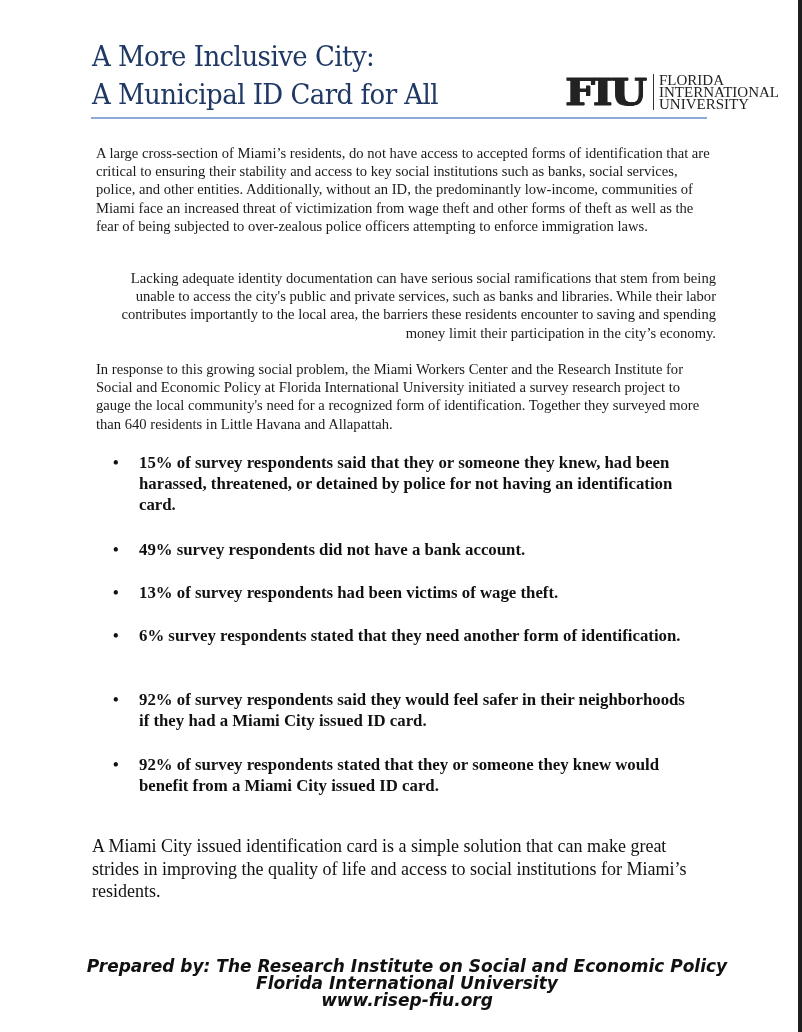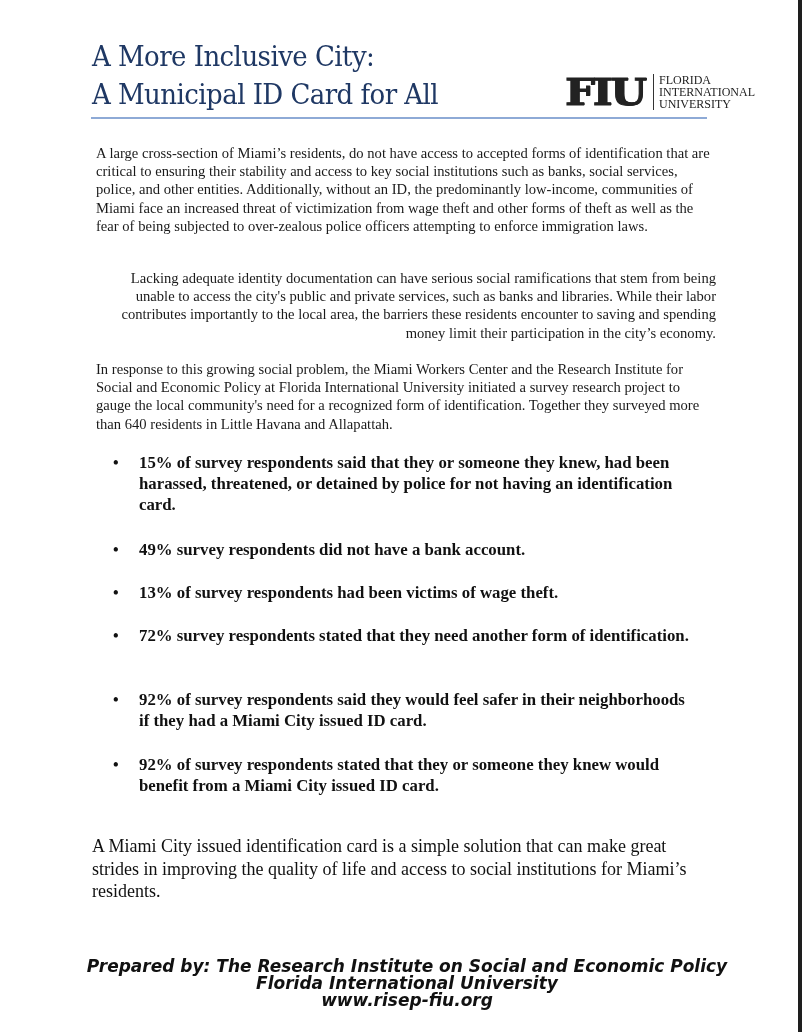--- a/index.html
+++ b/index.html
@@ -35,21 +35,21 @@
     letter-spacing:-2px;
     transform:scaleX(1.05) scaleY(0.95); transform-origin:left center;
     -webkit-text-stroke:1px #222;
     text-shadow: 1px 0 0 #222;
   }
   .logo-divider {
     width:1px; height:36px; background:#333; margin-left:12px; margin-right:5px;
   }
   .logo-text {
     font-family:"Liberation Serif", serif;
-    font-size:12px; line-height:12px; color:#222;
+    font-size:15px; line-height:12px; color:#222;
     text-transform:uppercase;
   }
   .logo-text span { display:block; }
   .para {
     margin:4px;
     font-size:14.6px; line-height:18.2px; color:#1a1a1a;
   }
   .p1 { position:absolute; left:92px; top:140px; width:620px; }
   .p2 { position:absolute; left:92px; top:265px; width:620px;text-align:right; }
   .p3 { position:absolute; left:92px; top:356px; width:620px; }
@@ -116,21 +116,21 @@
   <li class="bullet b2">
     <span class="dot">•</span>
     <span>49% survey respondents did not have a bank account.</span>
   </li>
   <li class="bullet b3">
     <span class="dot">•</span>
     <span>13% of survey respondents had been victims of wage theft.</span>
   </li>
   <li class="bullet b4">
     <span class="dot">•</span>
-    <span>72% survey respondents stated that they need another form of identification.</span>
+    <span>6% survey respondents stated that they need another form of identification.</span>
   </li>
   <li class="bullet b5">
     <span class="dot">•</span>
     <span>92% of survey respondents said they would feel safer in their neighborhoods if they had a Miami City issued ID card.</span>
   </li>
   <li class="bullet b6">
     <span class="dot">•</span>
     <span>92% of survey respondents stated that they or someone they knew would benefit from a Miami City issued ID card.</span>
   </li>
 </ul>

